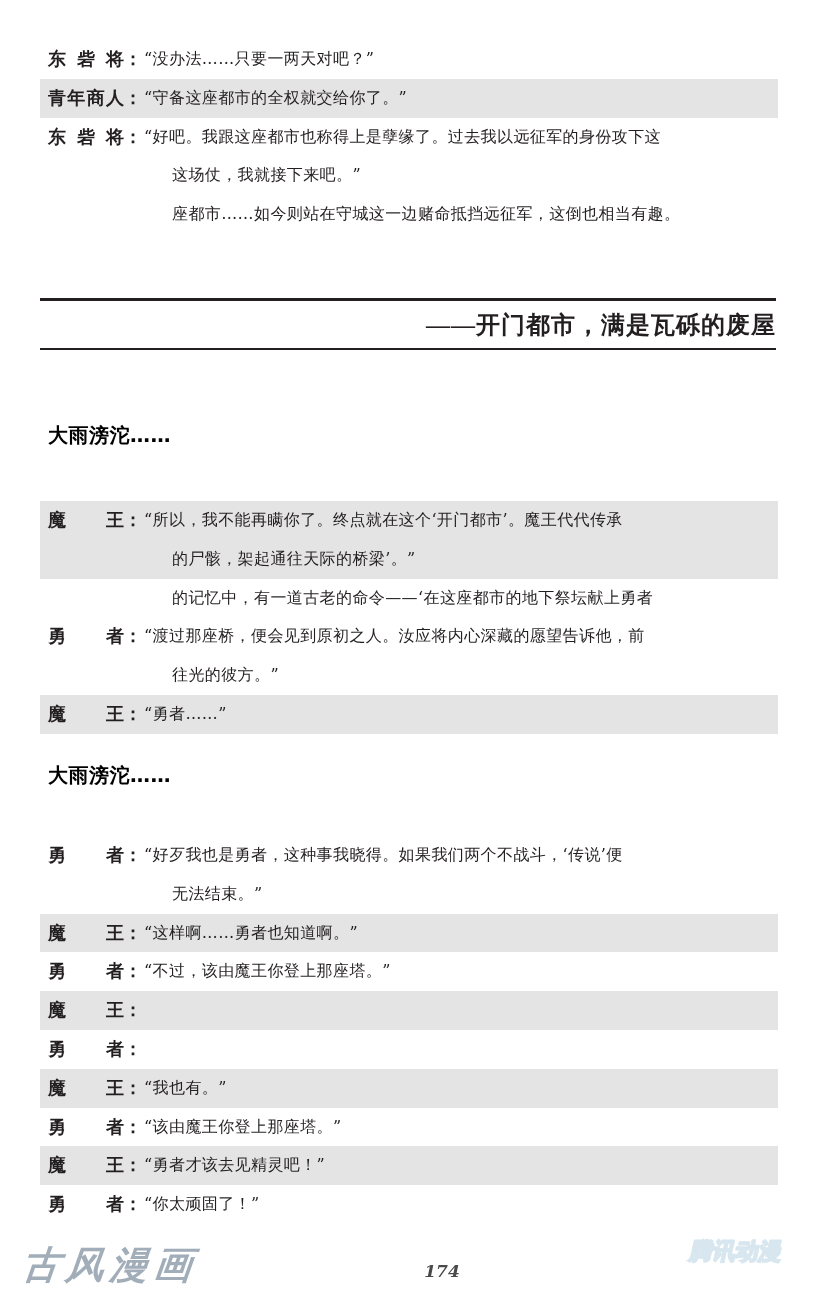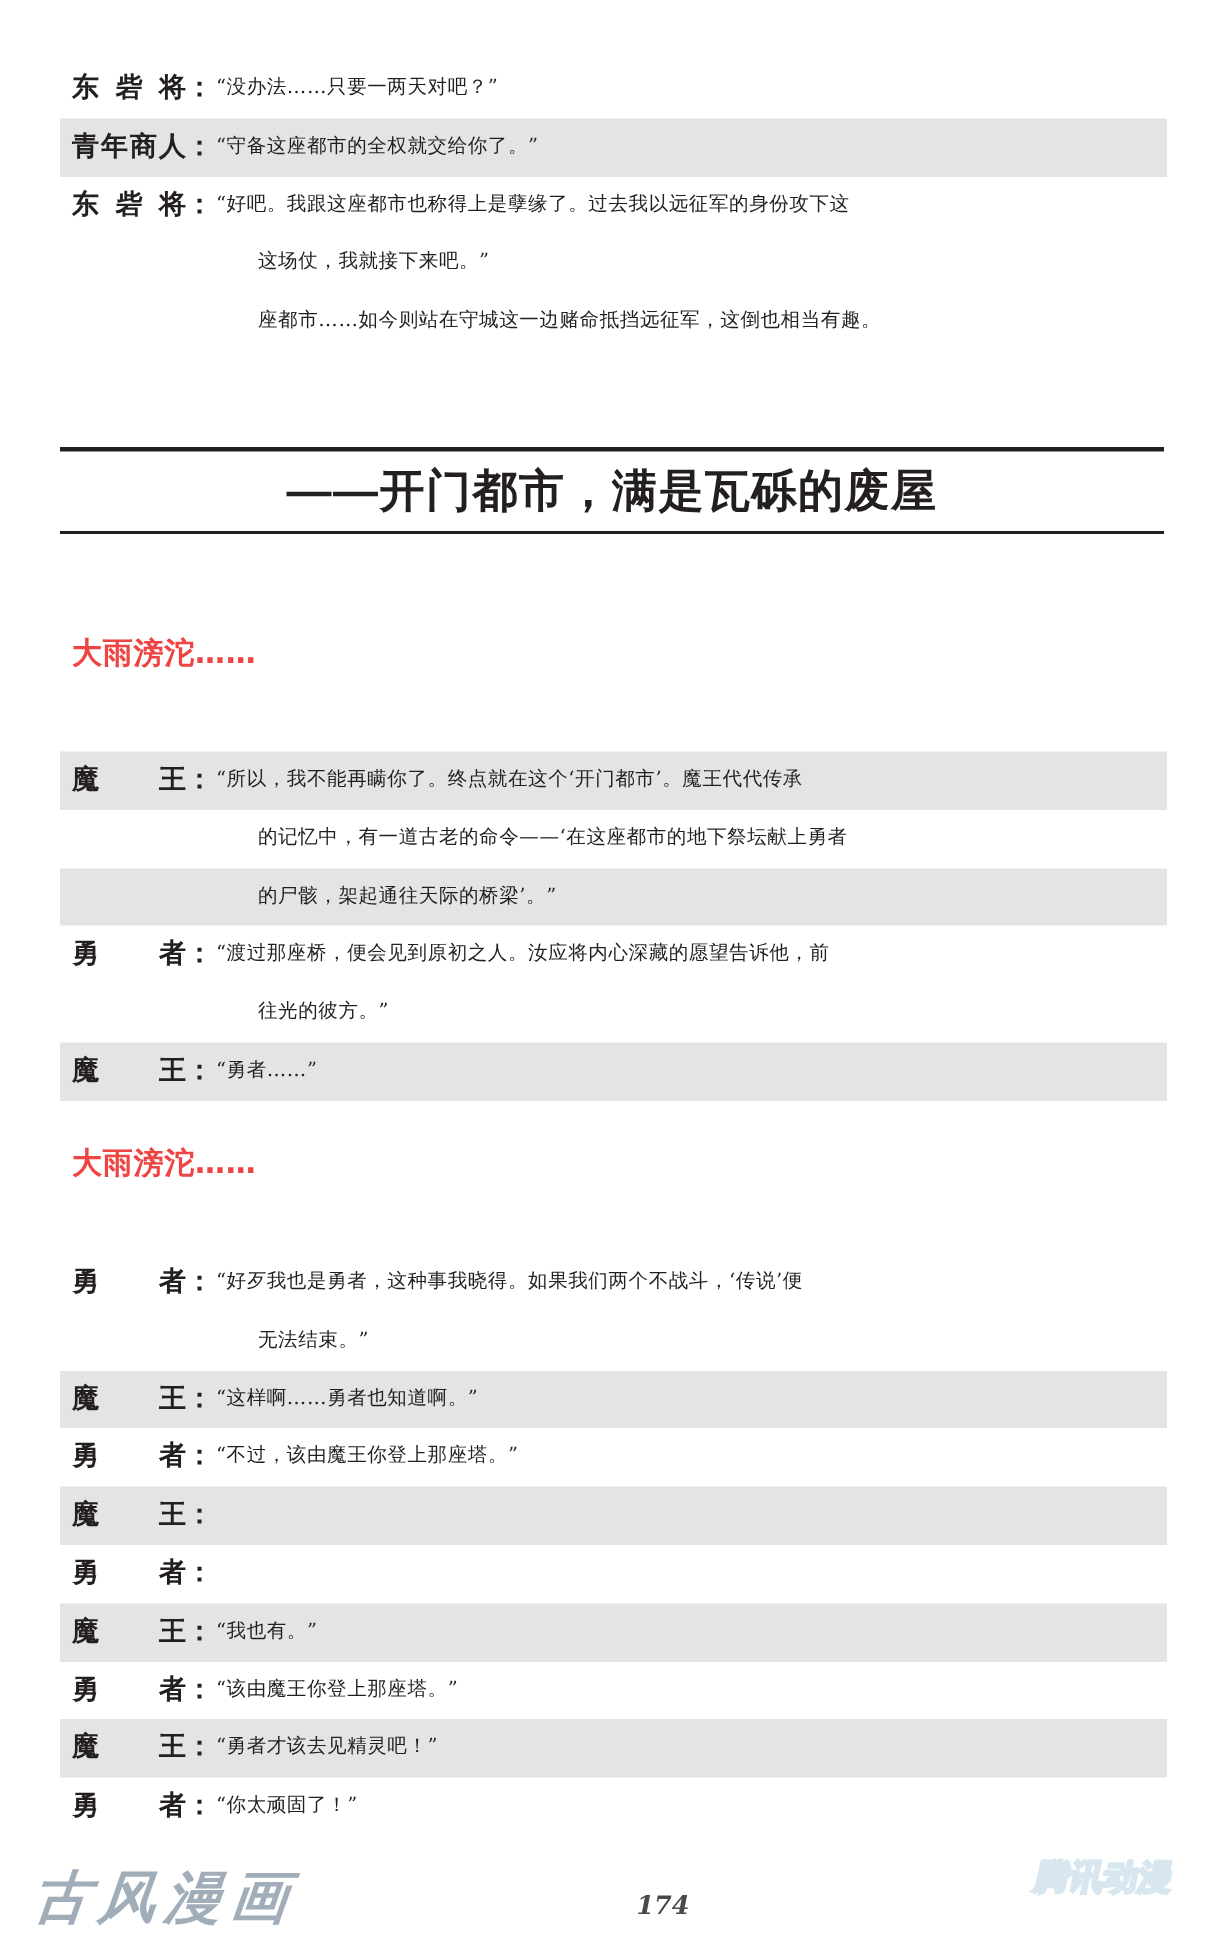--- a/index.html
+++ b/index.html
@@ -63,55 +63,56 @@
   .speaker .nm.n4 { letter-spacing: 0; }
   .speaker .colon { font-size: 18px; }
 
   .utter {
     position: absolute;
     left: 104px;
     top: 0;
     height: 100%;
     display: flex;
     align-items: center;
-    font-size: 13px;
+    font-size: 16px;
   }
   .utter.indent { left: 132px; }
 
   
   .section-head {
     position: absolute;
     left: 40px;
     width: 736px;
     text-align: center;
   }
   .section-head .rule {
     height: 3px;
     background: #231f20;
     width: 100%;
   }
   .section-head .rule.thin { height: 2px; }
   .section-head .title {
-    font-family: Liberation Sans, sans-serif;
-    font-weight: bold;
-    font-size: 30px;
+    font-family: Liberation Serif, serif;
+    font-weight: bold;
+    font-size: 24px;
     letter-spacing: 1px;
     padding: 12px 0 11px 0;
     line-height: 1.0;
+    text-align: right;
   }
 
   
   .scene-note {
     position: absolute;
     left: 48px;
     font-family: "DejaVu Sans", "Liberation Sans", sans-serif;
     font-weight: bold;
     font-size: 20px;
     letter-spacing: 0.5px;
-    color: #ef4444;
+    color: #000000;
   }
 
   
   .wm-left {
     position: absolute;
     left: 22px;
     top: 1240px;
     font-family: "DejaVu Serif", "Liberation Serif", serif;
     font-style: italic;
     font-weight: bold;
@@ -206,25 +207,25 @@
   <div class="scene-note" style="top:422px;">大雨滂沱……</div>
 
   <div class="dialogue-block" id="block-middle" style="top:501px;">
       <div class="line shaded">
         <span class="speaker">
           <span class="nm">魔王</span>
           <span class="colon">：</span>
         </span>
         <span class="utter">“所以，我不能再瞒你了。终点就在这个‘开门都市’。魔王代代传承</span>
       </div>
+      <div class="line shaded">
+        <span class="utter indent">的尸骸，架起通往天际的桥梁’。”</span>
+      </div>
       <div class="line">
         <span class="utter indent">的记忆中，有一道古老的命令——‘在这座都市的地下祭坛献上勇者</span>
-      </div>
-      <div class="line shaded">
-        <span class="utter indent">的尸骸，架起通往天际的桥梁’。”</span>
       </div>
       <div class="line">
         <span class="speaker">
           <span class="nm">勇者</span>
           <span class="colon">：</span>
         </span>
         <span class="utter">“渡过那座桥，便会见到原初之人。汝应将内心深藏的愿望告诉他，前</span>
       </div>
       <div class="line">
         <span class="utter indent">往光的彼方。”</span>

